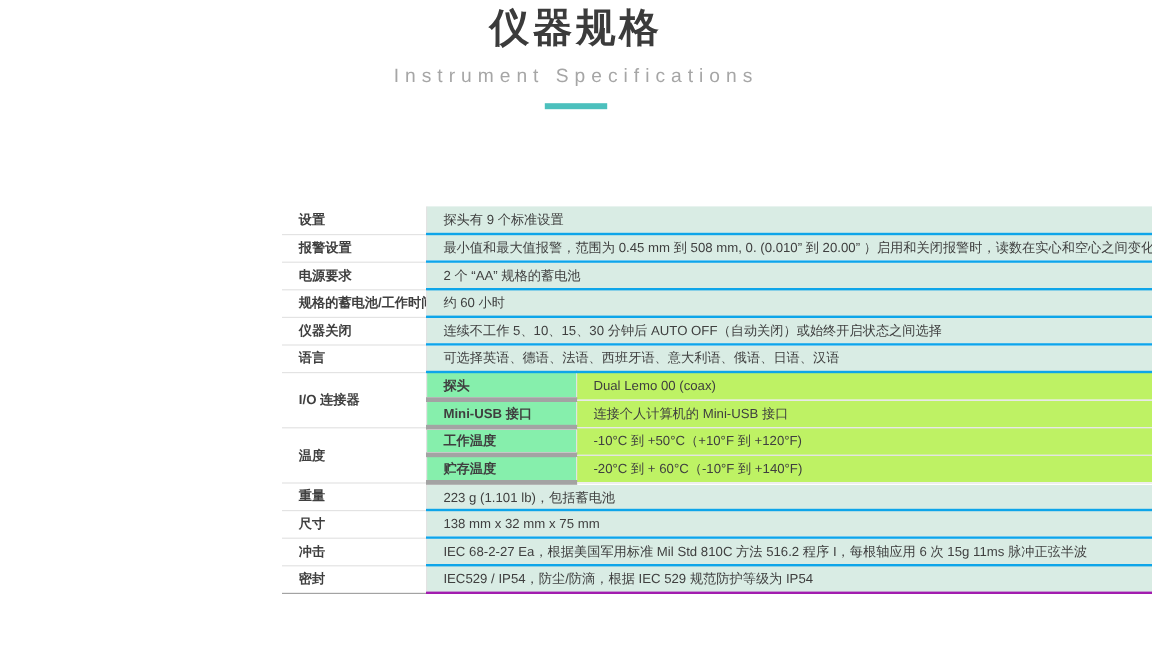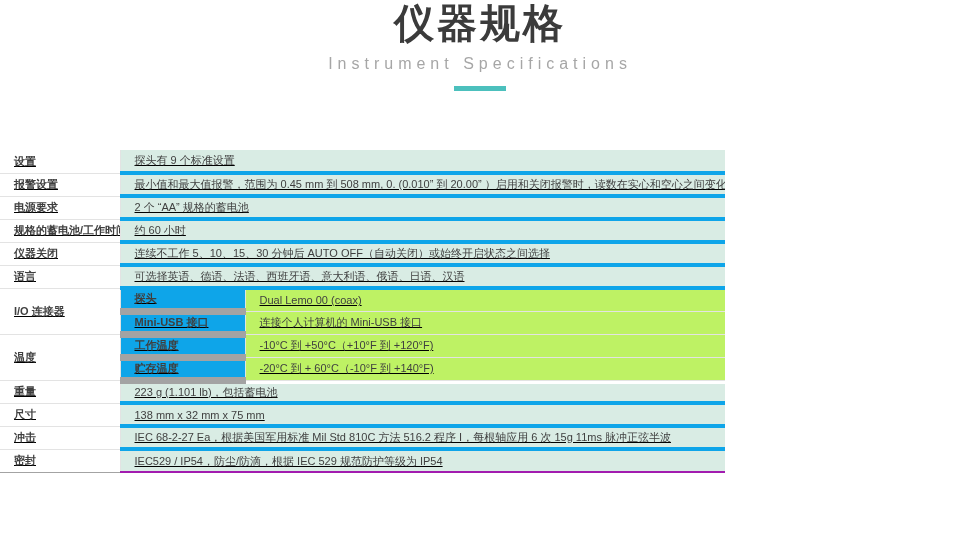--- a/index.html
+++ b/index.html
@@ -1,36 +1,36 @@
 <!DOCTYPE html>
 <html><head>
 <meta charset="utf-8">
 <style>
   * { margin:0; padding:0; box-sizing:border-box; }
   html,body { width:960px; height:540px; background:#ffffff; overflow:hidden;
     font-family:"Liberation Sans","DejaVu Sans",sans-serif; }
 
   .header { text-align:center; padding-top:4px; }
-  .page-title { font-size:40px; font-weight:800; color:#3b3b3b; letter-spacing:3px; line-height:38px; }
+  .page-title { font-size:33px; font-weight:800; color:#3b3b3b; letter-spacing:3px; line-height:38px; }
   .page-subtitle { font-size:16px; color:#a6a6a6; letter-spacing:5px; margin-top:13px; }
   .accent-bar { width:52px; height:5px; background:#4cc0bd; margin:13px auto 0 auto; }
 
-  .spec-table-wrap { margin-top:59px; display:flex; justify-content:flex-start;text-decoration:underline; }
+  .spec-table-wrap { margin-top:81px; display:flex; justify-content:flex-end; }
   table.spec-table { width:725px; border-collapse:collapse; table-layout:fixed;
     font-size:11px; color:#3f3f3f; }
   col.c1 { width:120px; }
   col.c2 { width:125px; }
 
   td { height:23px; padding:0 6px 0 14px; vertical-align:middle;
     overflow:hidden; white-space:nowrap; }
 
   td.lbl { background:#ffffff; border-bottom:1px solid #e3e3e3; border-right:1px solid #e3e3e3;
     font-weight:600; }
-  td.grn { background:#d9ece4; border-bottom:4px solid #0ea5e9; }
-  td.sub { background:#0ea5e9; border-bottom:7px solid #a3a3a3; font-weight:600; }
+  td.grn { background:#d9ece4; border-bottom:2px solid #0ea5e9; }
+  td.sub { background:#86efac; border-bottom:4px solid #a3a3a3; font-weight:600; }
   td.wht { background:#bef264; border-bottom:1px solid #e3e3e3; border-left:1px solid #dfe5e2; }
 
   tr.last td.lbl { border-bottom:1px solid #a3a3a3; }
   tr.last td.grn { border-bottom:2px solid #a21caf; }
 </style>
 </head>
 <body>
 
 <div class="header">
   <div class="page-title">仪器规格</div>

